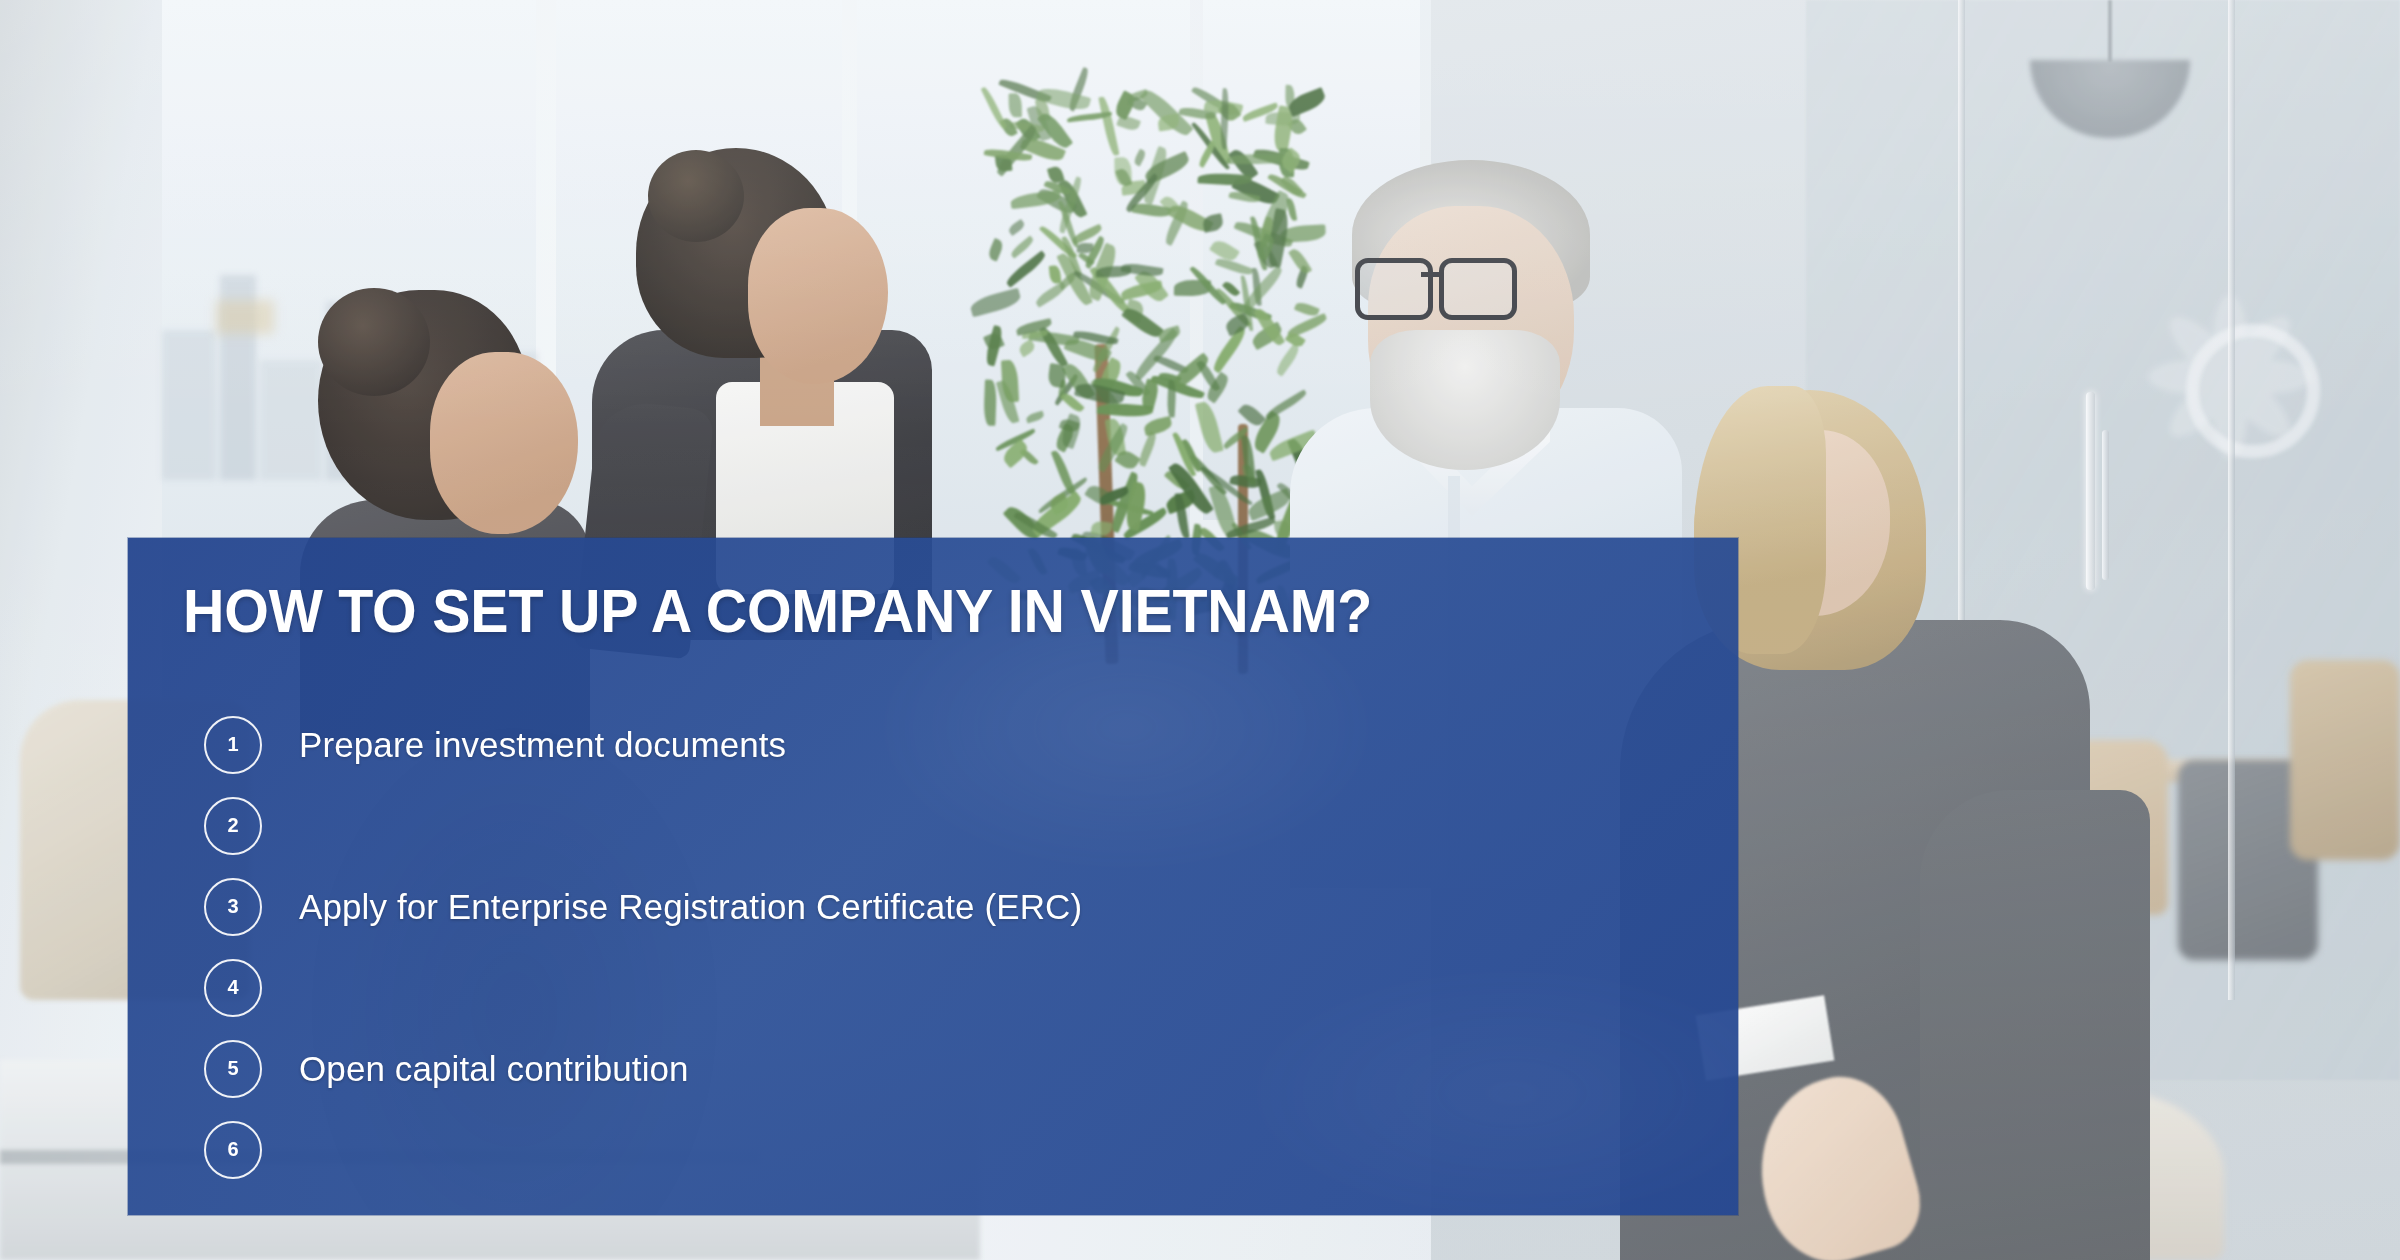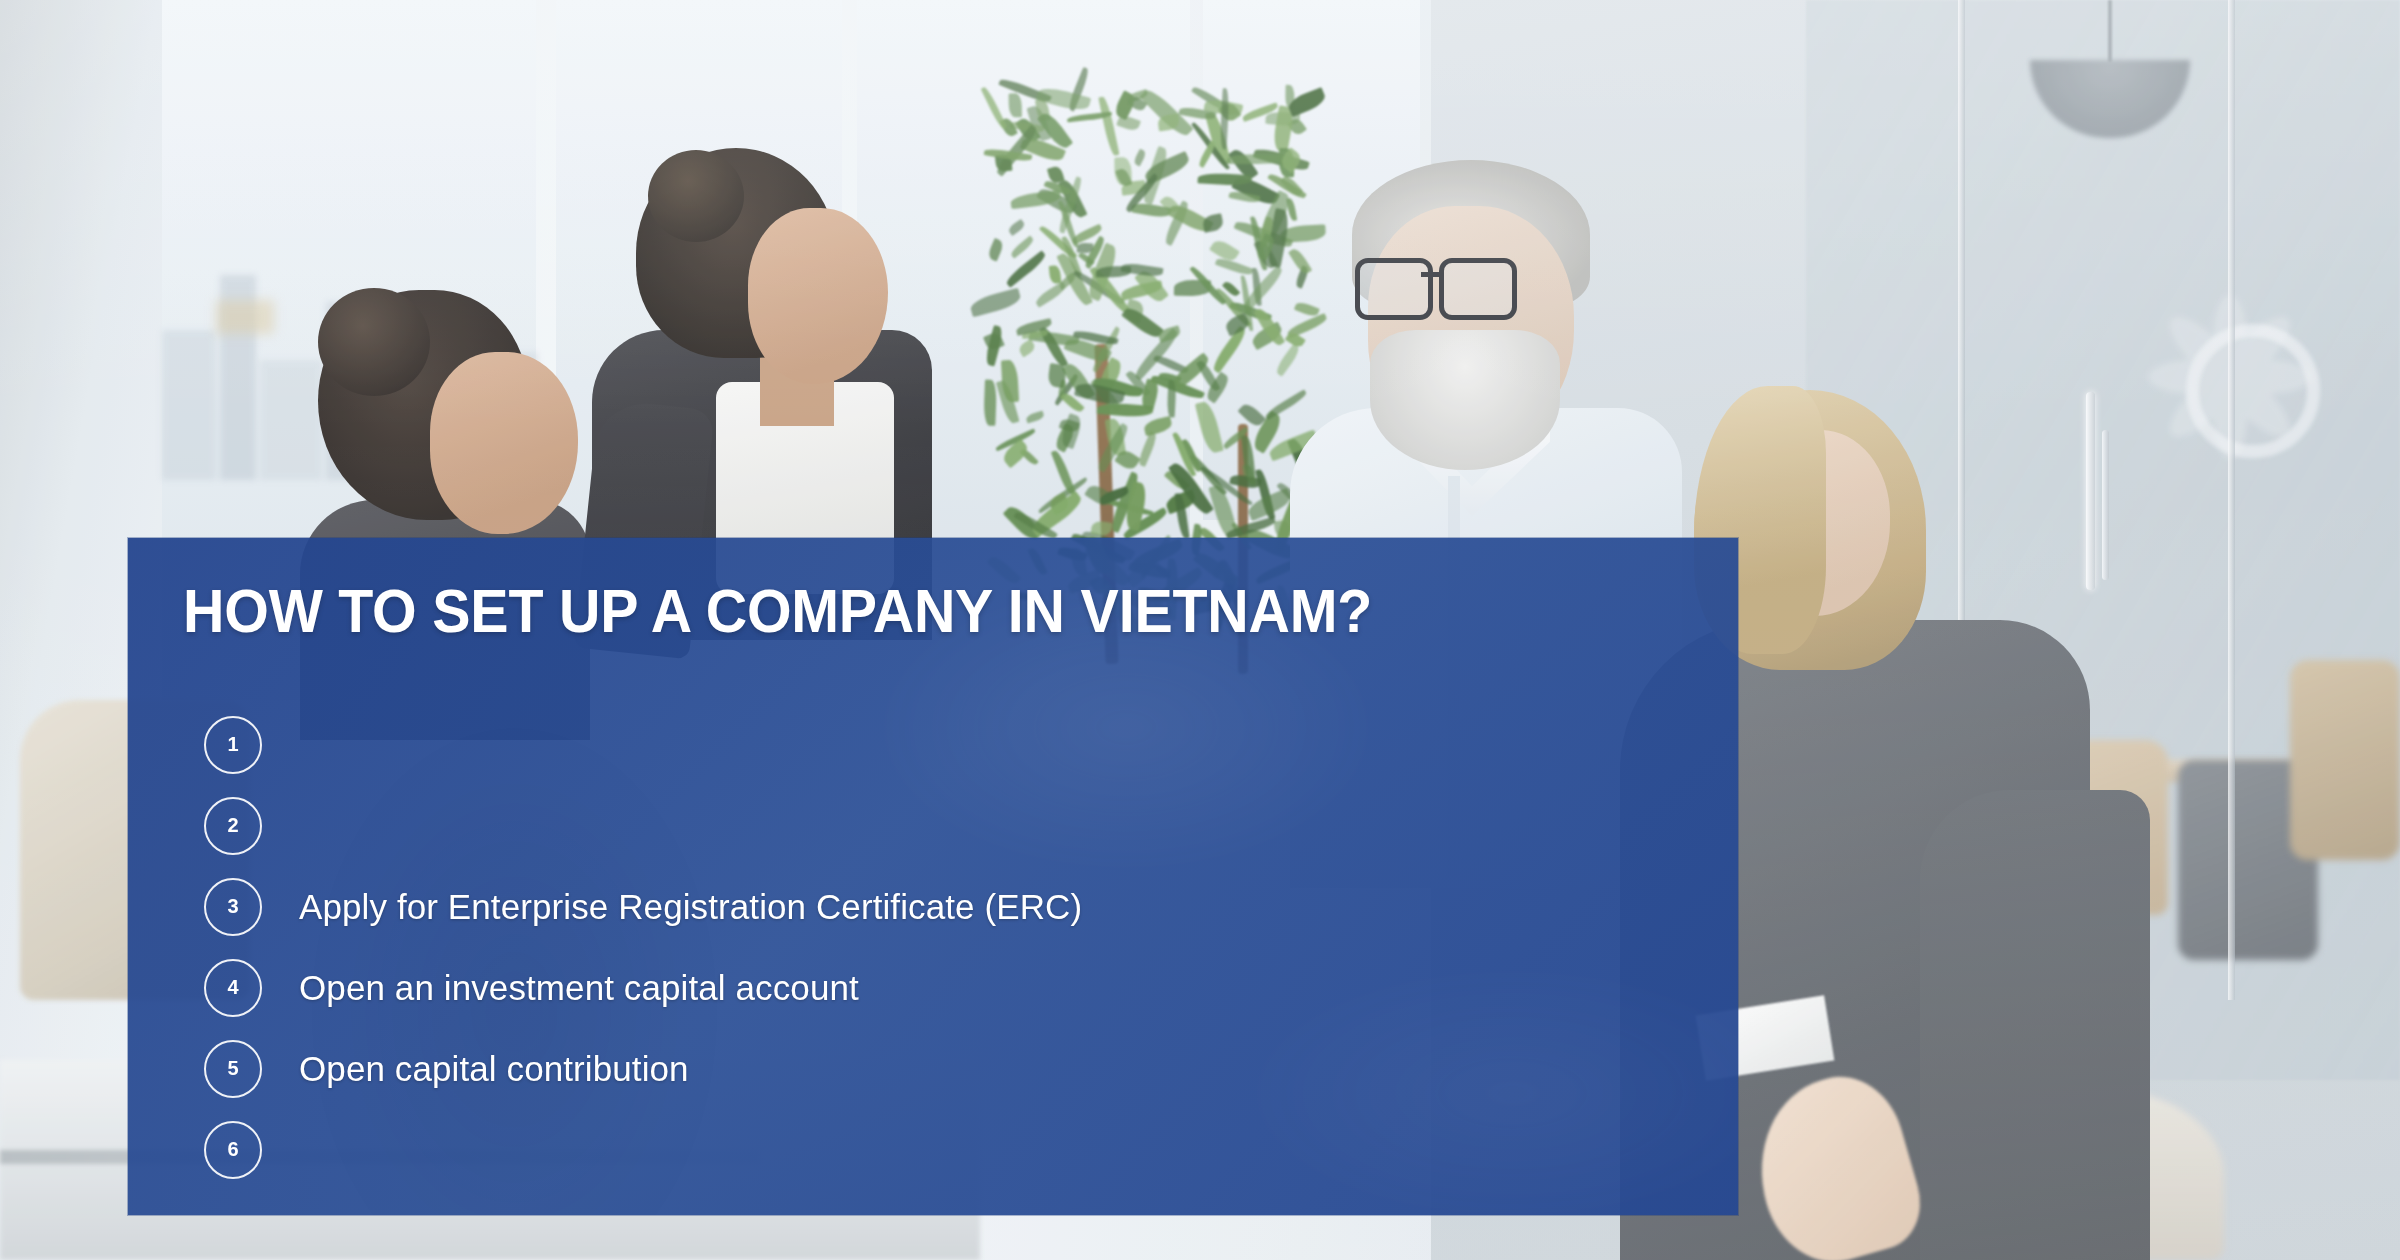--- a/index.html
+++ b/index.html
@@ -599,31 +599,31 @@
 
 
   <div class="panel">
     <div class="panel-tex"></div>
 
     <div class="panel-title">HOW TO SET UP A COMPANY IN VIETNAM?</div>
 
     <div class="steps">
       <div class="step">
         <div class="step-badge">1</div>
+        <div class="step-label">Prepare investment documents</div>
       </div>
       <div class="step">
         <div class="step-badge">2</div>
       </div>
       <div class="step">
         <div class="step-badge">3</div>
         <div class="step-label">Apply for Enterprise Registration Certificate (ERC)</div>
       </div>
       <div class="step">
         <div class="step-badge">4</div>
-        <div class="step-label">Open an investment capital account</div>
       </div>
       <div class="step">
         <div class="step-badge">5</div>
         <div class="step-label">Open capital contribution</div>
       </div>
       <div class="step">
         <div class="step-badge">6</div>
       </div>
     </div>
   </div>

